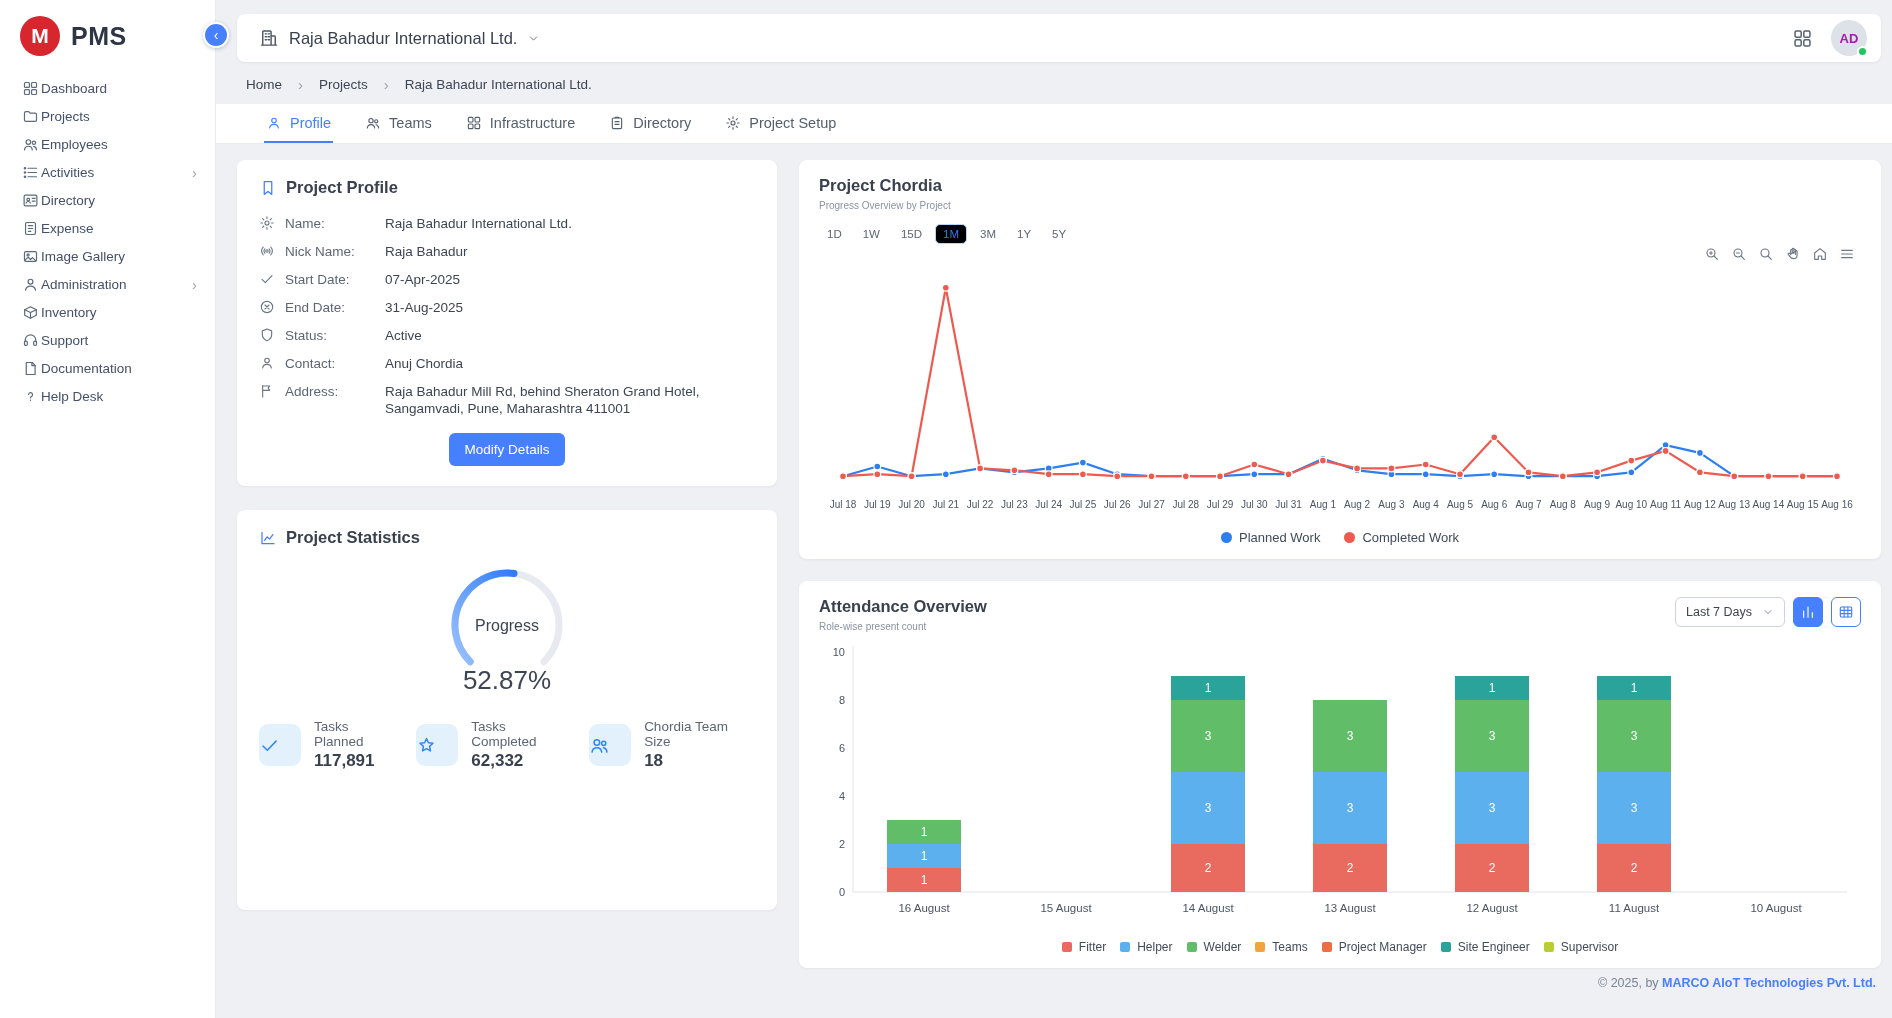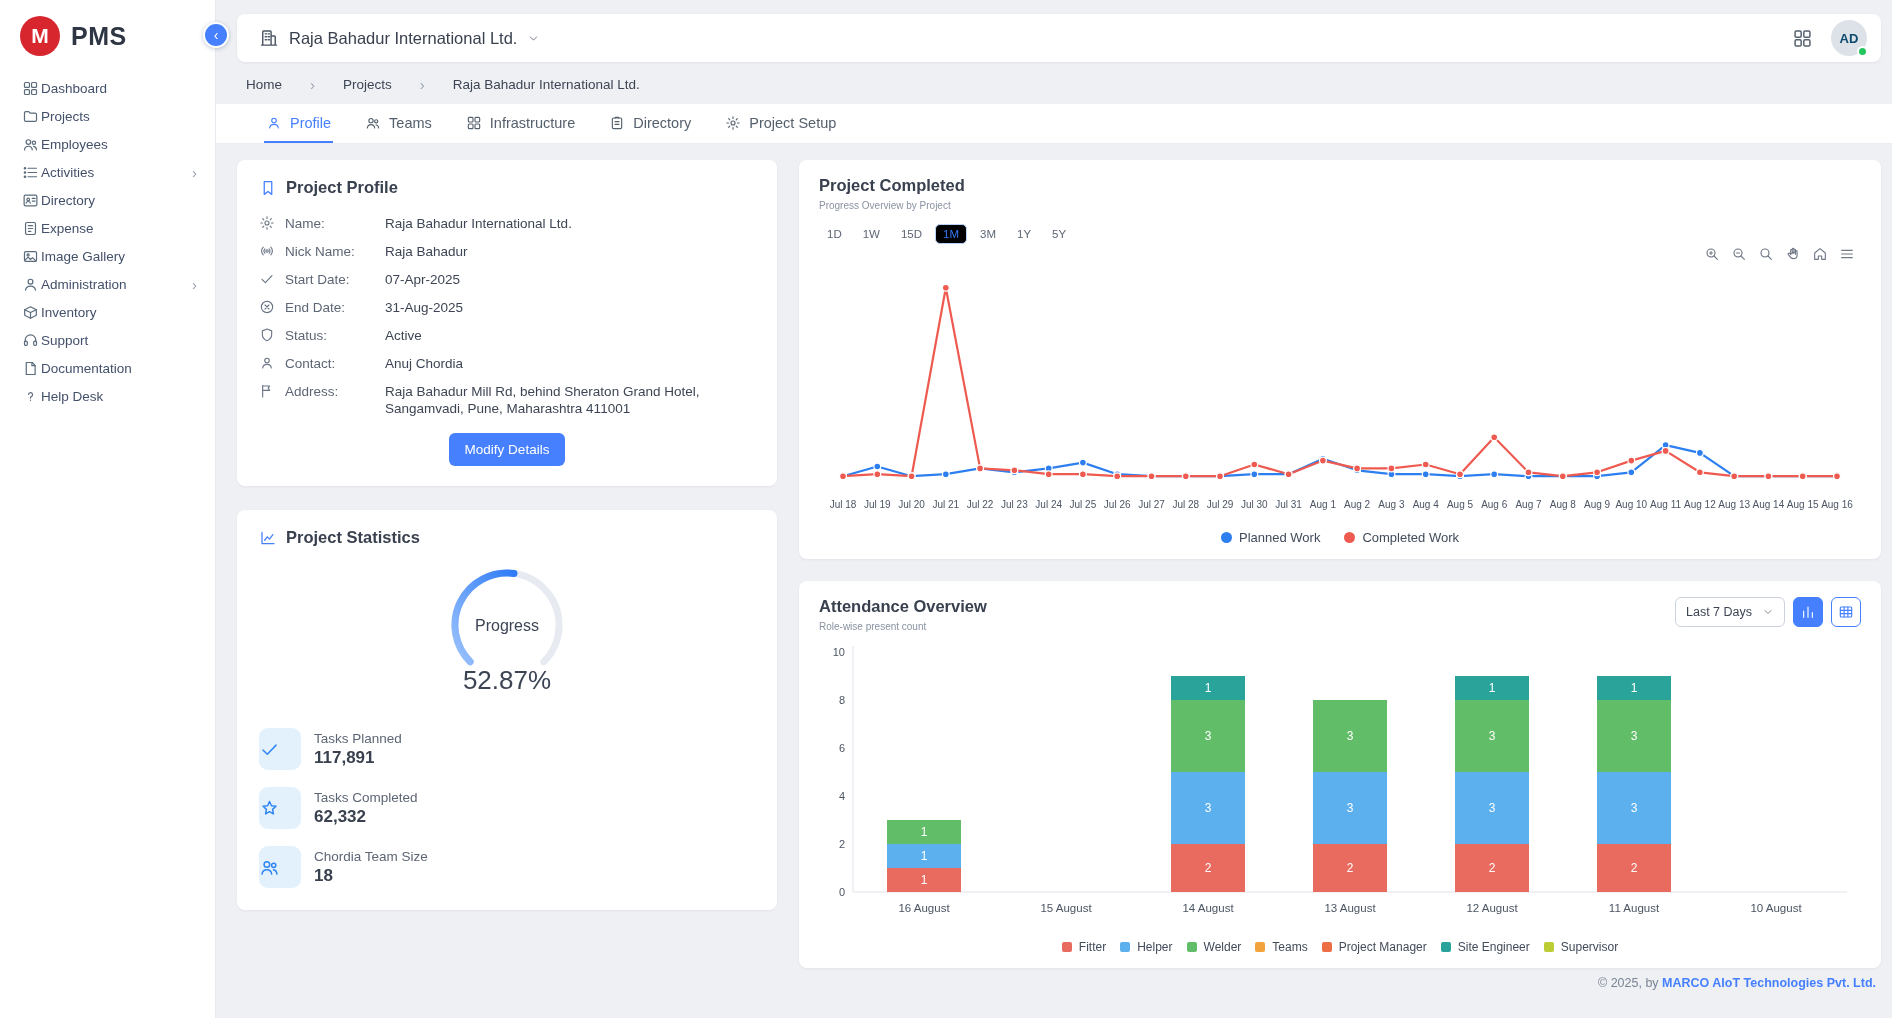--- a/index.html
+++ b/index.html
@@ -20,24 +20,24 @@
 
   
   .main { margin-left:216px; height:1018px; position:relative; }
   .topbar { margin:14px 11px 0 21px; height:48px; background:#fff; border-radius:8px; box-shadow:0 1px 3px rgba(16,24,40,.06); display:flex; align-items:center; justify-content:space-between; padding:0 14px 0 22px; }
   .company { display:flex; align-items:center; gap:10px; cursor:pointer; }
   .company-name { font-size:16.5px; font-weight:500; color:#39414f; }
   .c-ic { color:#4b5563; }
   .chev { color:#6b7480; }
   .topbar-right { display:flex; align-items:center; gap:18px; }
   .grid-ic { color:#55606d; cursor:pointer; }
-  .avatar { position:relative; width:36px; height:36px; border-radius:50%; background:#dde1e8; color:#0c4a6e; display:grid; place-items:center; font-size:13px; font-weight:700; cursor:pointer; }
+  .avatar { position:relative; width:36px; height:36px; border-radius:50%; background:#dde1e8; color:#a21caf; display:grid; place-items:center; font-size:13px; font-weight:700; cursor:pointer; }
   .status-dot { position:absolute; right:-1px; bottom:-1px; width:11px; height:11px; border-radius:50%; background:#22c55e; border:2px solid #fff; }
 
-  .breadcrumb { display:flex; align-items:center; gap:28px; margin:13px 0 0 30px; font-size:13.5px; color:#3d4554; height:18px; }
+  .breadcrumb { display:flex; align-items:center; gap:16px; margin:13px 0 0 30px; font-size:13.5px; color:#3d4554; height:18px; }
   .bc-sep { color:#9aa4b0; font-size:15px; line-height:1; }
   .bc-item { cursor:pointer; }
   .bc-item.current { cursor:default; }
 
   .tabbar { margin-top:11px; background:#fff; border-bottom:1px solid #e9ecf1; display:flex; gap:30px; padding:0 0 0 48px; height:40px; }
   .tab { display:flex; align-items:center; gap:8px; font-size:14.5px; color:#55606d; border-bottom:2px solid transparent; cursor:pointer; padding:0 2px; }
   .tab.active { color:#4680ff; border-bottom-color:#4680ff; }
   .tab .ic { color:currentColor; }
 
   
@@ -53,21 +53,21 @@
   .field-row { display:flex; align-items:flex-start; gap:10px; margin-bottom:11px; font-size:13.5px; line-height:17px; }
   .field-ic { color:#6c7686; margin-top:0px; }
   .field-label { width:90px; flex:0 0 90px; color:#5d6675; }
   .field-value { flex:1; color:#3d4554; }
   .btn-row { text-align:center; margin-top:16px; }
   .btn-primary { background:#4680ff; color:#fff; border:none; border-radius:6px; padding:9px 16px; font-size:13.5px; font-family:inherit; cursor:pointer; }
 
   .stats-card { margin-top:24px; min-height:400px; padding:18px 22px; }
   .gauge-wrap { text-align:center; margin-top:16px; }
   .gauge-value { font-size:26px; color:#3d4554; margin-top:-16px; }
-  .stats-list { margin-top:32px; display:flex; flex-direction:column; gap:17px; }
+  .stats-list { margin-top:23px; display:flex; gap:17px; }
   .stat-row { display:flex; align-items:center; gap:13px; }
   .stat-ic { width:42px; height:42px; flex:0 0 42px; border-radius:9px; background:#e3f1fd; color:#2f86f2; display:grid; place-items:center; }
   .stat-txt { display:flex; flex-direction:column; gap:2px; }
   .stat-label { font-size:13.5px; color:#5d6675; }
   .stat-value { font-size:17px; font-weight:600; color:#39414f; }
 
   .progress-card { padding:16px 20px 14px 20px; }
   .card-sub { font-size:10px; color:#8a93a2; margin-top:5px; }
   .range-row { display:flex; gap:5px; margin-top:13px; }
   .range-btn { border:1px solid transparent; background:transparent; color:#5d6675; font-size:11.5px; font-family:inherit; padding:3px 7px; border-radius:5px; cursor:pointer; }
@@ -479,21 +479,21 @@
                 <span class="stat-label">Chordia Team Size</span>
                 <span class="stat-value">18</span>
               </span>
             </div>
           </div>
       </section>
     </div>
 
     <div class="col-right">
       <section class="card progress-card">
-        <h3 class="card-title">Project Completed</h3>
+        <h3 class="card-title">Project Chordia</h3>
         <div class="card-sub">Progress Overview by Project</div>
         <div class="range-row" id="range-row">
             <button class="range-btn">1D</button>
             <button class="range-btn">1W</button>
             <button class="range-btn">15D</button>
             <button class="range-btn active">1M</button>
             <button class="range-btn">3M</button>
             <button class="range-btn">1Y</button>
             <button class="range-btn">5Y</button>
           </div>

